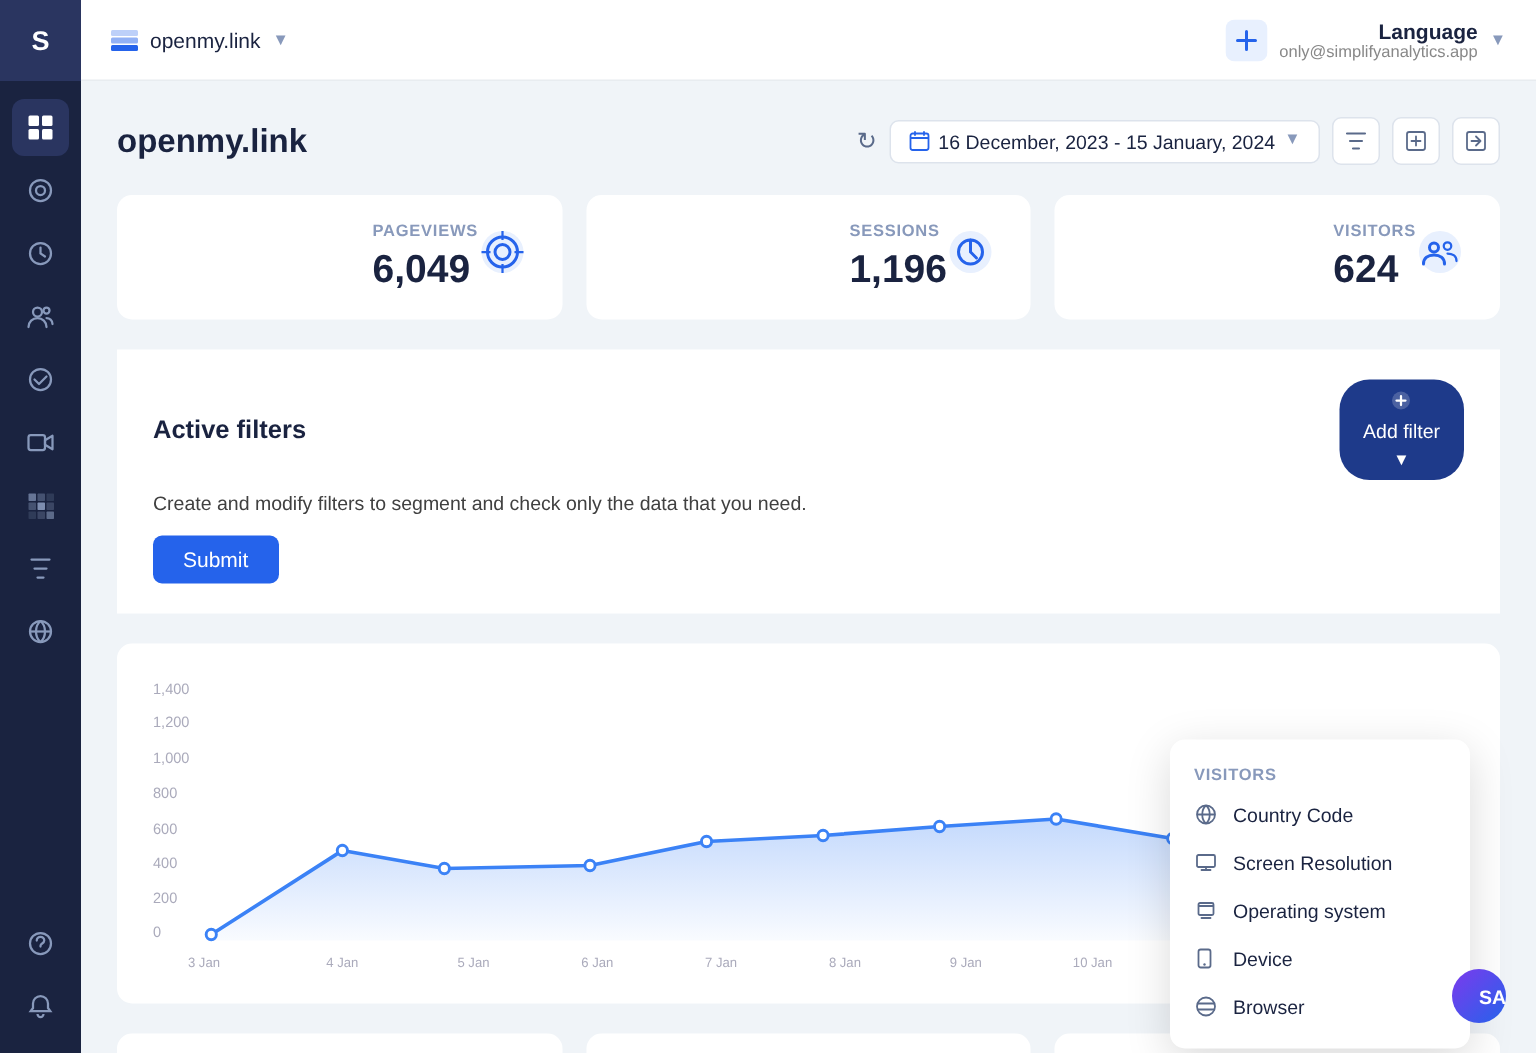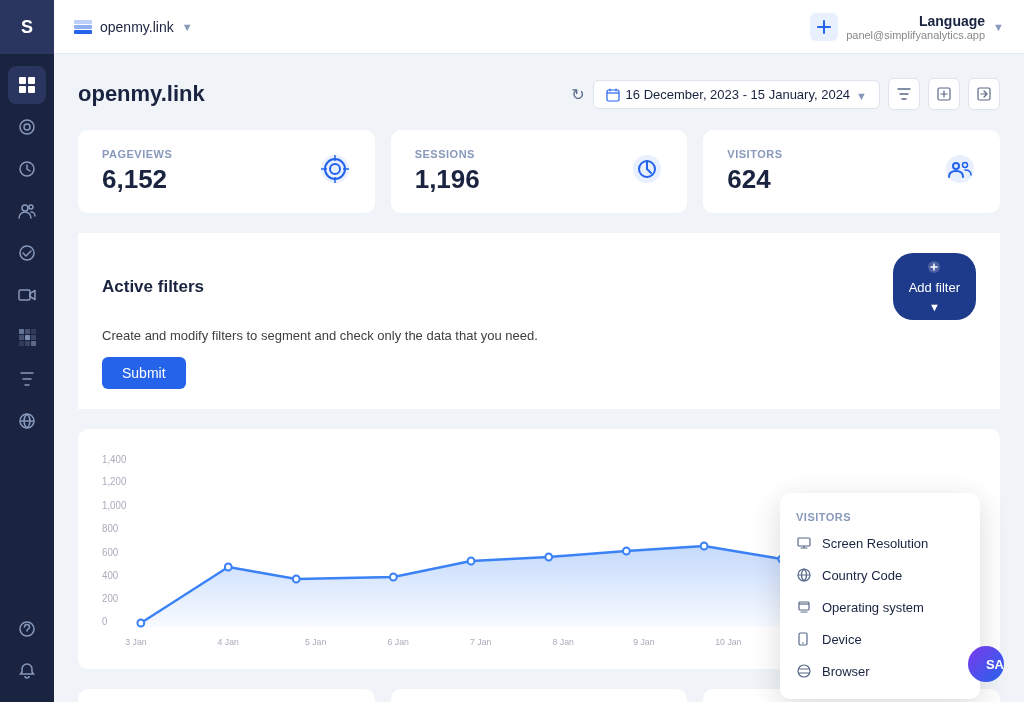--- a/index.html
+++ b/index.html
@@ -133,21 +133,21 @@
       font-weight: 700;
       color: #1a2340;
     }
     .page-controls {
       display: flex;
       align-items: center;
       gap: 8px;
     }
     .date-range-btn {
       display: flex;
-      align-items: flex-end;
+      align-items: flex-start;
       gap: 6px;
       background: #fff;
       border: 1px solid #dde3ec;
       border-radius: 6px;
       padding: 6px 12px;
       font-size: 13px;
       color: #1a2340;
       cursor: pointer;
     }
     .icon-btn {
@@ -177,21 +177,21 @@
       gap: 16px;
       margin-bottom: 20px;
     }
     .stat-card {
       background: #fff;
       border-radius: 10px;
       padding: 18px 24px;
       flex: 1;
       display: flex;
       align-items: center;
-      justify-content: space-between;
+      justify-content: flex-end;
     }
     .stat-label {
       font-size: 11px;
       font-weight: 600;
       color: #8899bb;
       letter-spacing: 0.5px;
       text-transform: uppercase;
       margin-bottom: 4px;
     }
     .stat-value {
@@ -488,21 +488,21 @@
     <span class="chevron">▼</span>
   </div>
   <div class="topbar-right">
     <div class="topbar-user">
       <svg width="28" height="28" viewBox="0 0 28 28" fill="none">
         <rect width="28" height="28" rx="6" fill="#e8f0fe"></rect>
         <path d="M8 14h12M14 8v12" stroke="#2563eb" stroke-width="2" stroke-linecap="round"></path>
       </svg>
       <div class="topbar-user-info">
         <div class="topbar-user-name">Language</div>
-        <div class="topbar-user-email">panel@simplifyanalytics.app</div>
+        <div class="topbar-user-email">only@simplifyanalytics.app</div>
       </div>
       <span class="chevron">▼</span>
     </div>
   </div>
 </div>
 
 <div class="main">
 
   <div class="page-header">
     <h1 class="page-title">openmy.link</h1>
@@ -534,21 +534,21 @@
             <path d="M4 7h6M7 10l3-3-3-3" stroke="#5a6a8a" stroke-width="1.2" stroke-linecap="round" stroke-linejoin="round"></path>
           </svg>
       </div>
     </div>
   </div>
 
   <div class="stats-row">
     <div class="stat-card">
       <div>
         <div class="stat-label">PAGEVIEWS</div>
-        <div class="stat-value">6,152</div>
+        <div class="stat-value">6,049</div>
       </div>
       <div class="stat-icon">
         <svg width="32" height="32" viewBox="0 0 32 32" fill="none">
             <circle cx="16" cy="16" r="14" fill="#e8f0fe"></circle>
             <circle cx="16" cy="16" r="5" stroke="#2563eb" stroke-width="2"></circle>
             <circle cx="16" cy="16" r="10" stroke="#2563eb" stroke-width="2"></circle>
             <path d="M2 16h6M24 16h6M16 2v6M16 24v6" stroke="#2563eb" stroke-width="1.5"></path>
           </svg>
       </div>
     </div>
@@ -598,35 +598,35 @@
       <div class="filters-desc">Create and modify filters to segment and check only the data that you need.</div>
       <button class="submit-btn">Submit</button>
     </div>
 
     <div class="dropdown-overlay">
       <div class="dropdown-section-label">Visitors</div>
 
       <div class="dropdown-item">
         <span class="dropdown-item-icon">
           <svg width="14" height="14" viewBox="0 0 14 14" fill="none">
-              <rect x="1" y="2" width="12" height="8" rx="1" stroke="#5a6a8a" stroke-width="1.2"></rect>
-              <path d="M4 12h6M7 10v2" stroke="#5a6a8a" stroke-width="1.2" stroke-linecap="round"></path>
+              <circle cx="7" cy="7" r="6" stroke="#5a6a8a" stroke-width="1.2"></circle>
+              <path d="M7 1s-2.5 2-2.5 6S7 13 7 13M7 1s2.5 2 2.5 6S7 13 7 13M1 7h12" stroke="#5a6a8a" stroke-width="1.2"></path>
             </svg>
         </span>
-        <span>Screen Resolution</span>
+        <span>Country Code</span>
       </div>
 
       <div class="dropdown-item">
         <span class="dropdown-item-icon">
           <svg width="14" height="14" viewBox="0 0 14 14" fill="none">
-              <circle cx="7" cy="7" r="6" stroke="#5a6a8a" stroke-width="1.2"></circle>
-              <path d="M7 1s-2.5 2-2.5 6S7 13 7 13M7 1s2.5 2 2.5 6S7 13 7 13M1 7h12" stroke="#5a6a8a" stroke-width="1.2"></path>
+              <rect x="1" y="2" width="12" height="8" rx="1" stroke="#5a6a8a" stroke-width="1.2"></rect>
+              <path d="M4 12h6M7 10v2" stroke="#5a6a8a" stroke-width="1.2" stroke-linecap="round"></path>
             </svg>
         </span>
-        <span>Country Code</span>
+        <span>Screen Resolution</span>
       </div>
 
 
       <div class="dropdown-item">
         <span class="dropdown-item-icon">
           <svg width="14" height="14" viewBox="0 0 14 14" fill="none">
               <rect x="2" y="2" width="10" height="8" rx="1" stroke="#5a6a8a" stroke-width="1.2"></rect>
               <path d="M2 4h10" stroke="#5a6a8a" stroke-width="1.2"></path>
               <path d="M4 12h6" stroke="#5a6a8a" stroke-width="1.2" stroke-linecap="round"></path>
             </svg>

